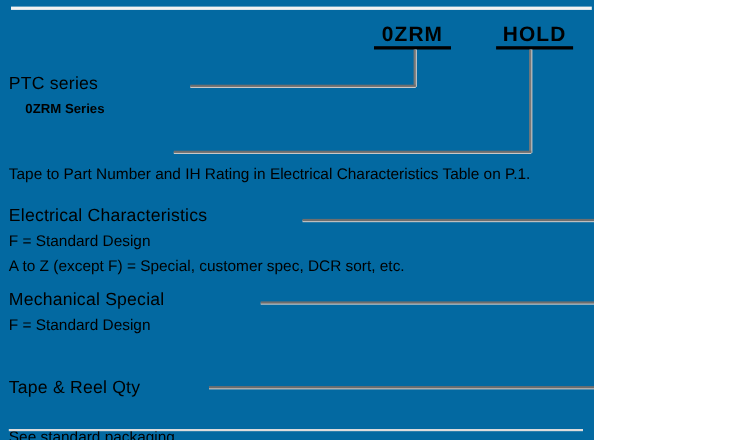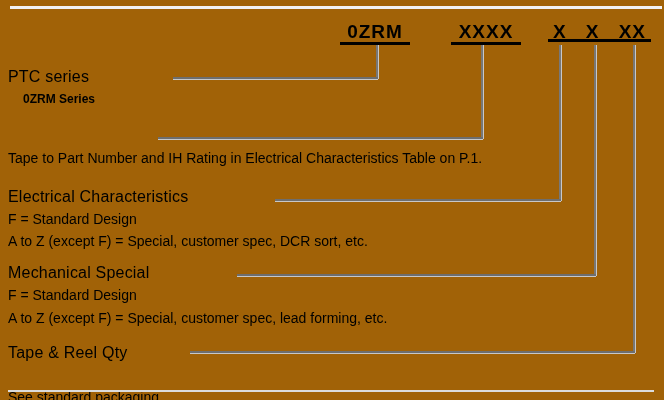--- a/index.html
+++ b/index.html
@@ -1,20 +1,20 @@
 <!DOCTYPE html>
 <html><head>
 <meta charset="utf-8">
 <style>
   html, body { margin: 0; padding: 0; background: #ffffff; }
   .stage {
     position: relative;
-    width: 664px;
+    width: 540px;
     height: 400px;
-    background: #a16207;
+    background: #0369a1;
     font-family: "Liberation Sans", sans-serif;
     color: #000000;
     overflow: hidden;
   }
   
   .top-strip {
     position: absolute; left: 10px; right: 2px; top: 6px; height: 3px;
     background: #f2f2f2;
   }
   .bottom-divider {
@@ -98,21 +98,21 @@
   .b5 { top: 364px; margin-top: 25px; }
 </style>
 </head>
 <body>
 
 <div class="stage">
 
   <div class="top-strip"></div>
 
   <div class="pn pn-1">0ZRM</div>
-  <div class="pn pn-2">XXXX</div>
+  <div class="pn pn-2">HOLD</div>
   <div class="pn pn-3">
     <span>X</span>
     <span>X</span>
     <span>XX</span>
   </div>
 
   <div class="vline v1"></div>
   <div class="hline h1"></div>
   <div class="vline v2"></div>
   <div class="hline h2"></div>
@@ -127,20 +127,19 @@
   <div class="sec-sub-bold s1">0ZRM Series</div>
 
   <div class="sec-body b2">Tape to Part Number and IH Rating in Electrical Characteristics Table on P.1.</div>
 
   <div class="sec-title t3">Electrical Characteristics</div>
   <div class="sec-body b3a">F = Standard Design</div>
   <div class="sec-body b3b">A to Z (except F) = Special, customer spec, DCR sort, etc.</div>
 
   <div class="sec-title t4">Mechanical Special</div>
   <div class="sec-body b4a">F = Standard Design</div>
-  <div class="sec-body b4b">A to Z (except F) = Special, customer spec, lead forming, etc.</div>
 
   <div class="sec-title t5">Tape &amp; Reel Qty</div>
   <div class="sec-body b5">See standard packaging</div>
 
   <div class="bottom-divider"></div>
 
 </div>
 
 </body></html>

